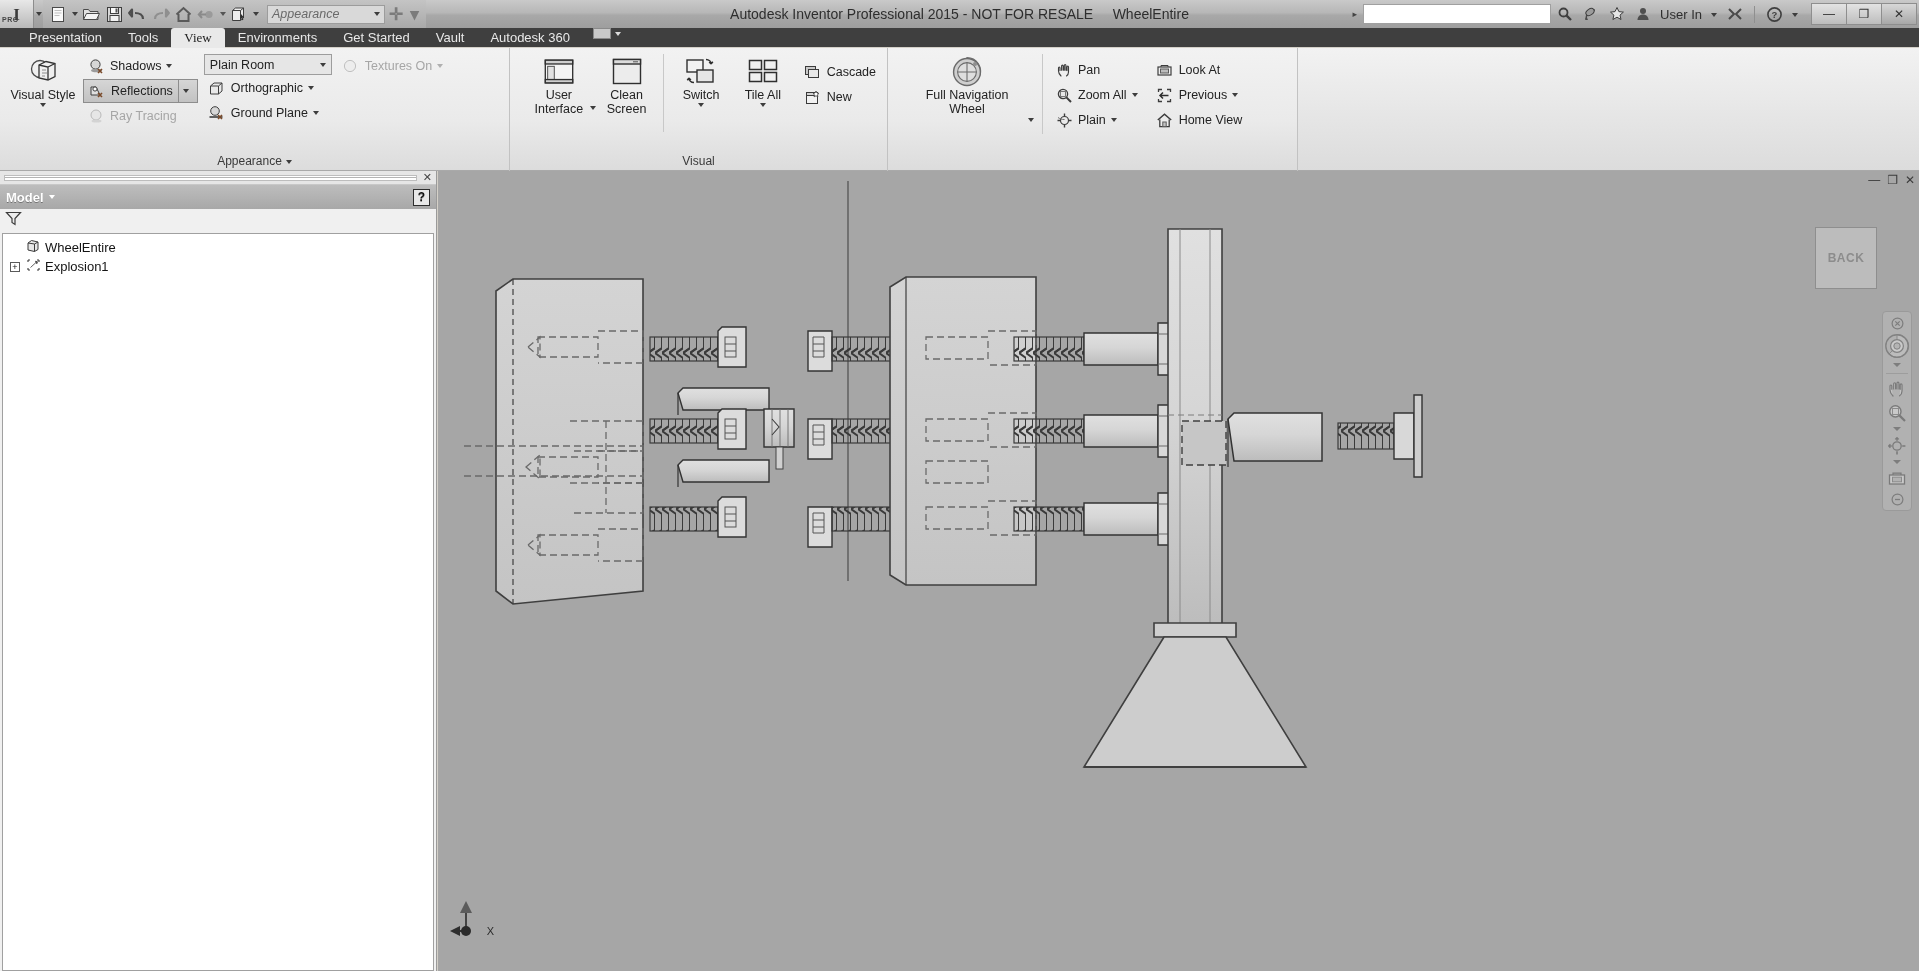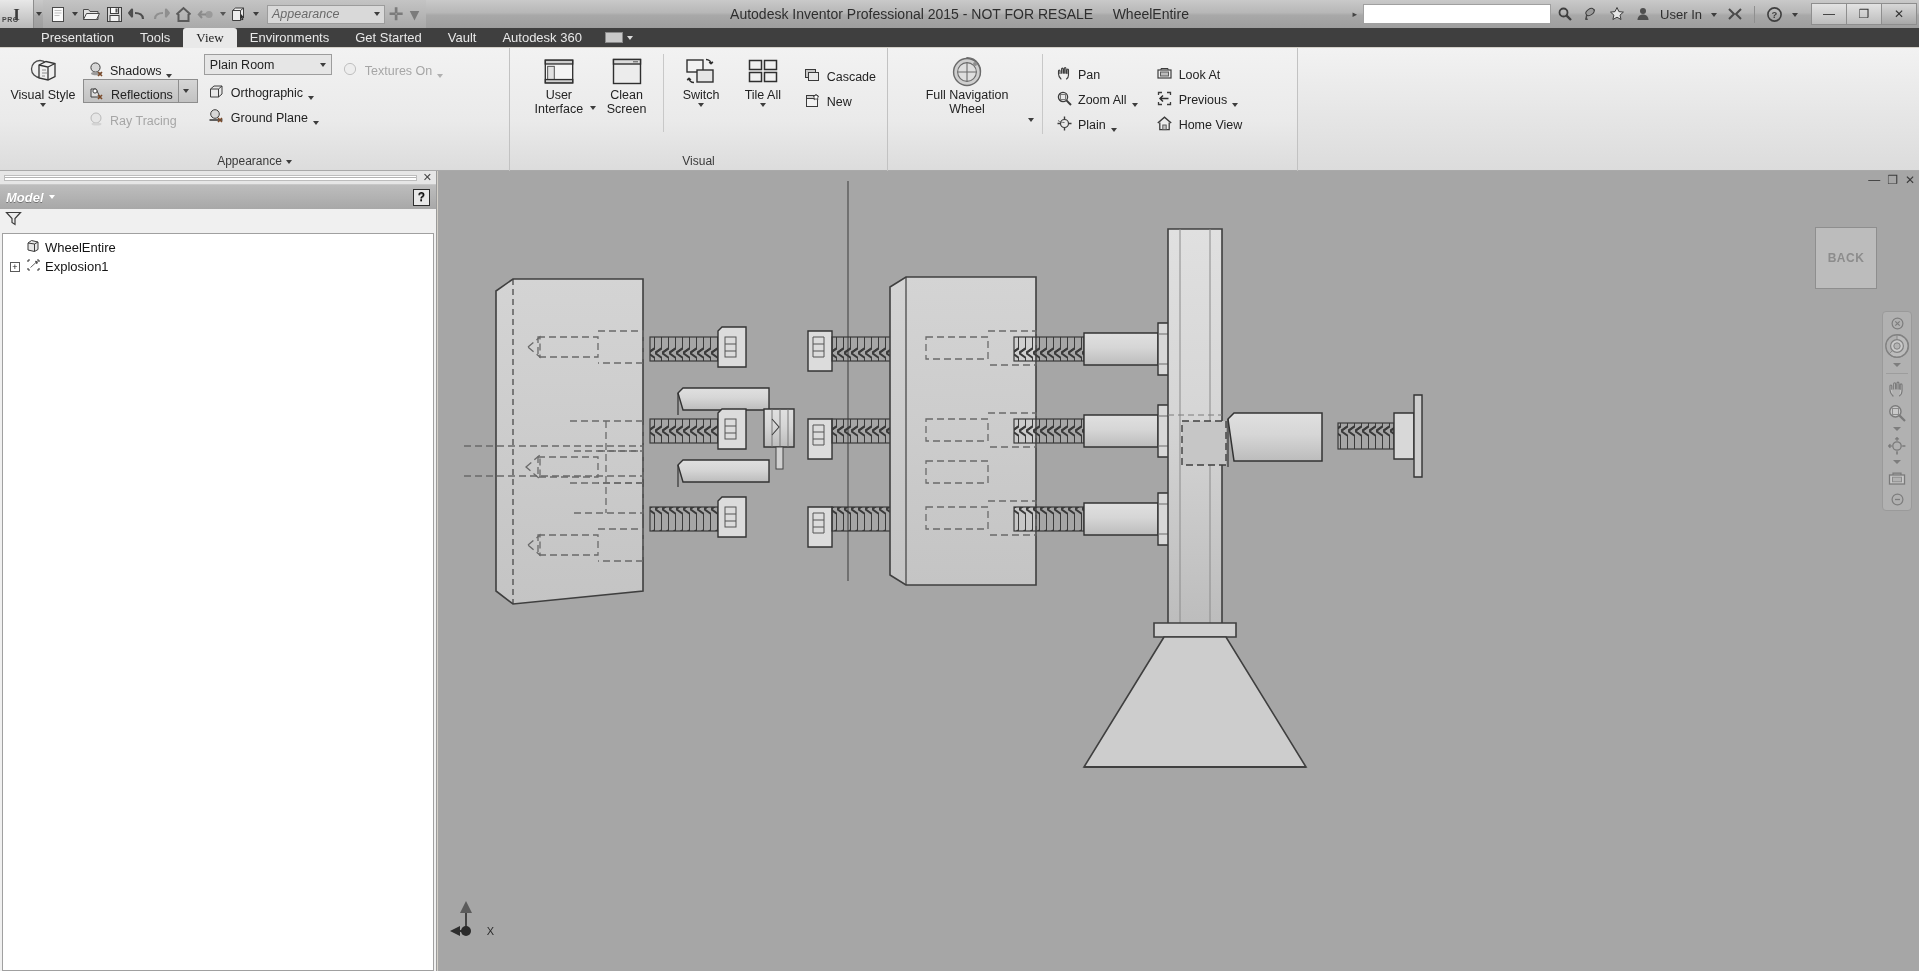--- a/index.html
+++ b/index.html
@@ -67,21 +67,21 @@
     width:36px;height:22px; border:1px solid #8e8e8e;
     background: linear-gradient(to bottom,#e3e3e3,#bdbdbd);
     display:flex;align-items:center;justify-content:center;font-size:12px;color:#333;
     margin-left:-1px;
   }
   .wbtn.close { background: linear-gradient(to bottom,#d7d7d7,#a8a8a8); }
 
   
   .tabstrip {
     position:absolute; left:0; top:28px; width:1919px; height:19px;
-    background:#3f3f3f; display:flex; align-items:center; padding-left:28px;
+    background:#3f3f3f; display:flex; align-items:flex-start; padding-left:16px;
   }
   .tab {
     height:20px; line-height:20px; padding:0 13px; font-size:13px; color:#e8e8e8;
     cursor:default;
   }
   .tab.active { background:#e9e9e9; color:#1c1c1c; border-radius:3px 3px 0 0;font-family:Liberation Serif, serif; }
   .tab-extra { display:flex;align-items:center;gap:4px;padding:0 10px;color:#dcdcdc;}
   .tab-swatch{width:18px;height:11px;background:#c9c9c9;border:1px solid #8a8a8a;}
 
   
@@ -97,21 +97,21 @@
   .panel-title {
     height:19px; line-height:19px; text-align:center; font-size:12px; color:#3a3a3a;
     display:flex;align-items:center;justify-content:center;gap:4px;
   }
   .big-btn {
     width:72px; display:flex; flex-direction:column; align-items:center; gap:1px;
     font-size:12.5px;color:#232323; padding-top:2px; cursor:default;
   }
   .big-btn .lbl { text-align:left; line-height:13px; }
   .sm-btn {
-    height:24px;display:flex;align-items:flex-end;gap:5px;padding:0 4px;
+    height:24px;display:flex;align-items:center;gap:5px;padding:0 4px;
     font-size:12.5px;color:#232323;cursor:default; white-space:nowrap;
   }
   .sm-btn.disabled { color:#a6a6a6; }
   .sm-btn.toggled {
     background: linear-gradient(to bottom,#d6d6d6,#c2c2c2);
     border:1px solid #8d8d8d;
   }
   .split-arrow { border-left:1px solid #8d8d8d; height:22px; display:flex;align-items:center;padding:0 4px;}
   .col { display:flex; flex-direction:column; gap:1px; }
   .combo {
@@ -135,21 +135,21 @@
   .grip-lines { flex:1; height:6px;
      background:repeating-linear-gradient(to bottom,#ffffff 0 1px,#b4b4b4 1px 2px,#ffffff 2px 3px);
      border:1px solid #bdbdbd; }
   .grip-x { font-size:11px;color:#444;padding-left:6px;cursor:default;}
   .browser-header {
     height:24px; background:linear-gradient(to bottom,#bdbdbd,#a8a8a8);
     display:flex;align-items:center;justify-content:space-between;padding:0 6px;
     color:#fff; font-weight:bold; font-size:13px;
     text-shadow:0 1px 0 rgba(0,0,0,.35);
   }
-  .hdr-left{display:flex;align-items:center;gap:5px;font-style:italic;}
+  .hdr-left{display:flex;align-items:center;gap:5px;}
   .help-box{
     width:17px;height:17px;border:1px solid #2d2d2d;background:#e9e9e9;color:#111;
     font-size:12px;font-weight:bold;display:flex;align-items:center;justify-content:center;
   }
   .filterbar{ height:22px; background:#f0f0f0; display:flex;align-items:center;padding:0 5px;}
   .tree {
     flex:1; margin:2px 2px 0 2px; background:#fff; border:1px solid #a0a0a0;
     padding:4px 3px; overflow:hidden;
   }
   .tree-row{ display:flex;align-items:center;gap:4px;height:19px;font-size:13px;color:#141414;cursor:default;}

